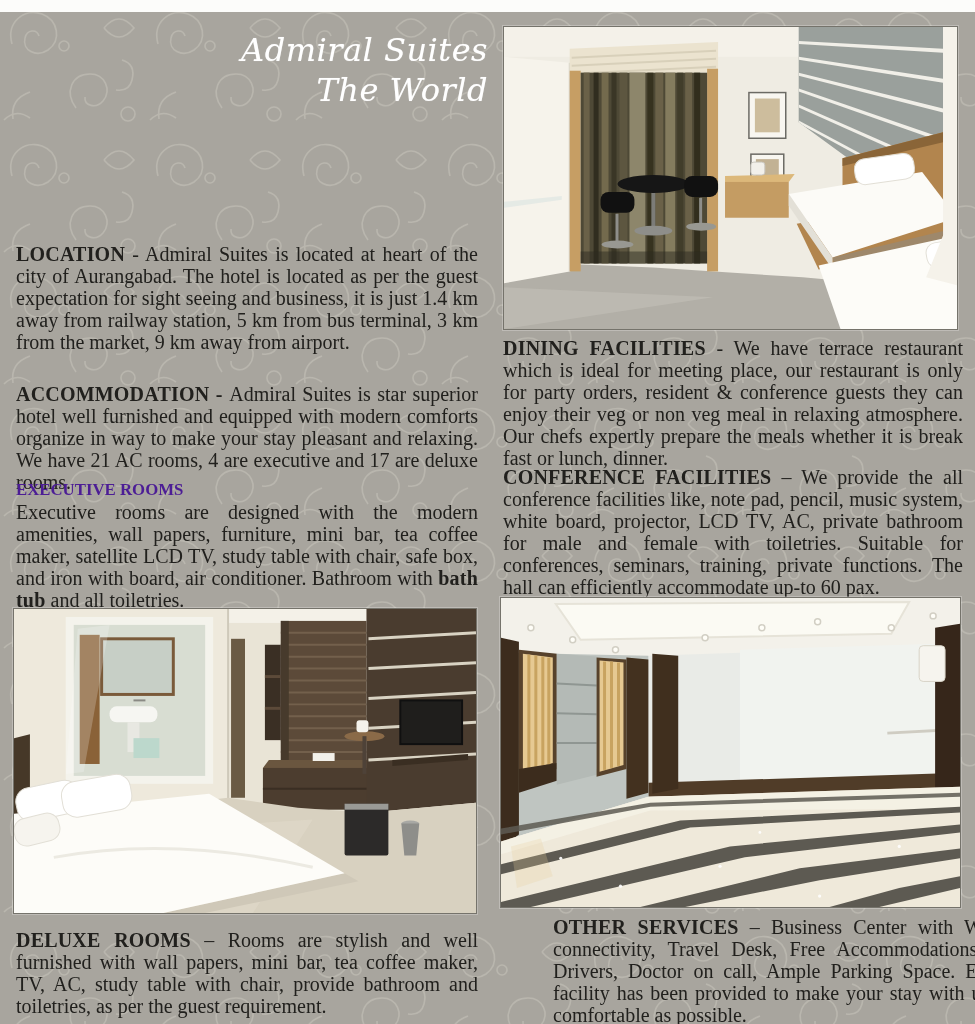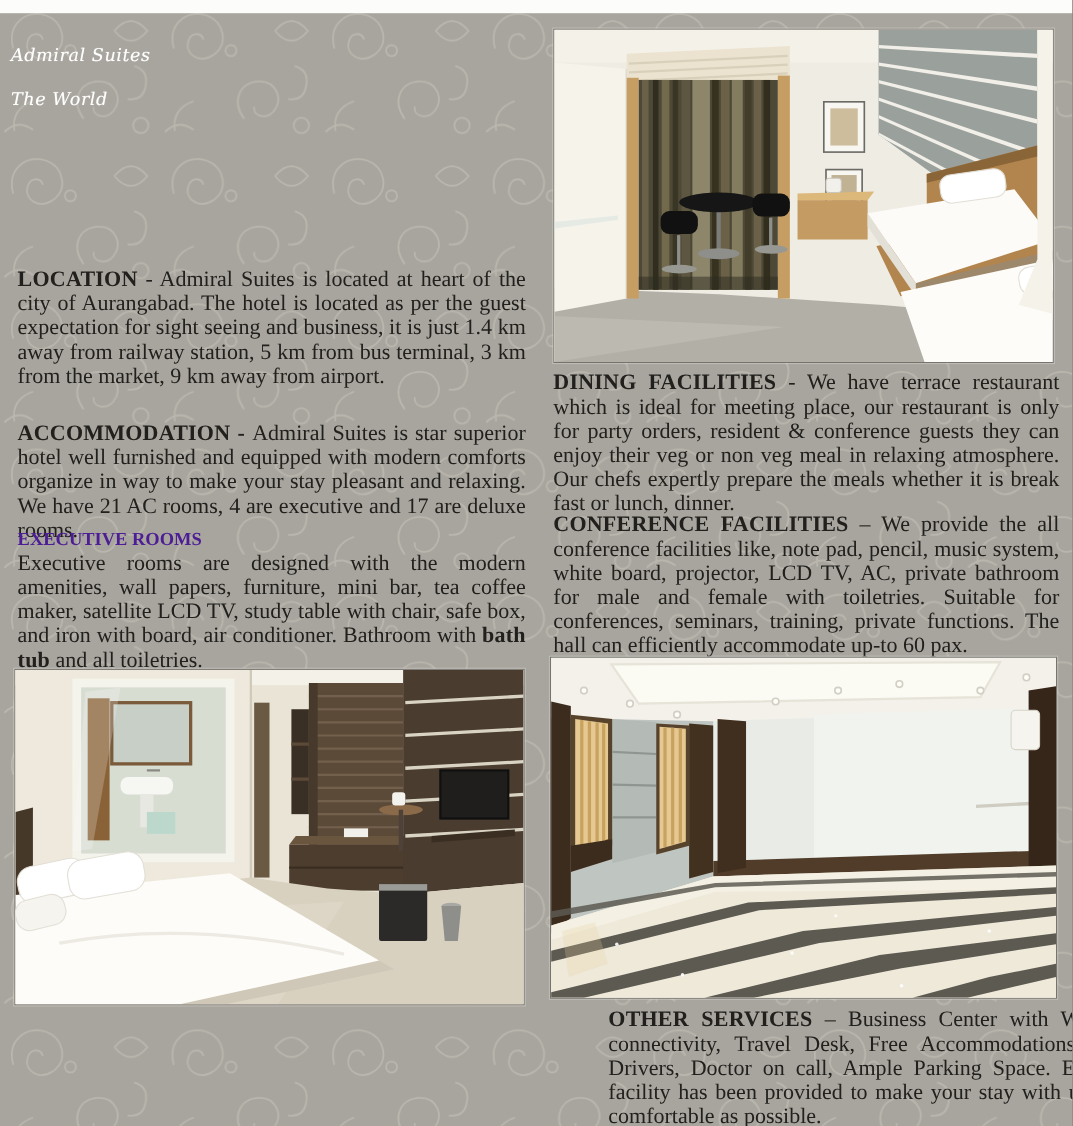--- a/index.html
+++ b/index.html
@@ -2,23 +2,23 @@
 <html><head>
 <meta charset="utf-8">
 <style>
   html,body{margin:0;padding:0;}
   body{font-family:"Liberation Serif", serif; background:#6f6d66;}
   #page{position:relative;width:975px;height:1024px;background:#a8a59e;overflow:hidden;}
   .bg-pattern{position:absolute;left:0;top:0;z-index:0;}
   #topstrip{position:absolute;left:0;top:0;width:975px;height:12px;background:#fcfcfa;z-index:2;}
   .abs{position:absolute;z-index:3;}
   
-  #title{left:10px;top:30px;width:478px;text-align:left;color:#ffffff;
+  #title{left:10px;top:30px;width:478px;text-align:right;color:#ffffff;
          font-family:"DejaVu Serif", serif;font-style:italic;font-weight:400;
-         font-size:16px;line-height:40px;letter-spacing:0.5px;
+         font-size:32px;line-height:40px;letter-spacing:0.5px;
          text-shadow:0 0 1px rgba(255,255,255,.45);}
   
   .para{width:462px;color:#21201d;font-size:20px;line-height:22px;
         text-align:justify;margin:0;}
   .para b{font-weight:700;letter-spacing:0.2px;}
   #sec-location{left:16px;top:243px;}
   #sec-accommodation{left:16px;top:383px;}
   #sec-exec-head{left:16px;top:479px;width:462px;color:#4c1d95;font-size:16.8px;
                  line-height:22px;font-weight:700;margin:0;}
   #sec-exec-body{left:16px;top:501px;}
@@ -237,20 +237,21 @@
         </g>
       <g transform="rotate(-10 83 188)">
           <rect x="48" y="170" width="70" height="36" rx="14" fill="#ffffff" stroke="#e2dfd6"></rect>
         </g>
       <g transform="rotate(-14 23 222)">
           <rect x="0" y="208" width="46" height="28" rx="12" fill="#f6f4ee" stroke="#e2dfd6"></rect>
         </g>
     </svg>
   </div>
 
+  <p id="sec-deluxe" class="para abs"><b>DELUXE ROOMS</b><span> – </span><span>Rooms are stylish and well furnished with wall papers, mini bar, tea coffee maker, TV, AC, study table with chair, provide bathroom and toiletries, as per the guest requirement.</span></p>
 
   <div id="photo-hall" class="photo abs">
     <svg viewBox="0 0 461 311" preserveAspectRatio="none">
       <rect width="461" height="311" fill="#eceae2"></rect>
 
       <polygon points="0,0 461,0 461,55 0,78" fill="#f3f1ea"></polygon>
       <polygon points="55,6 410,4 392,36 80,42" fill="#fbfaf3" stroke="#e6e3d8" stroke-width="2"></polygon>
       <g fill="#fffef8" stroke="#d2cfc4" stroke-width="1.5">
         <circle cx="30" cy="30" r="3"></circle>
           <circle cx="72" cy="42" r="3"></circle>

